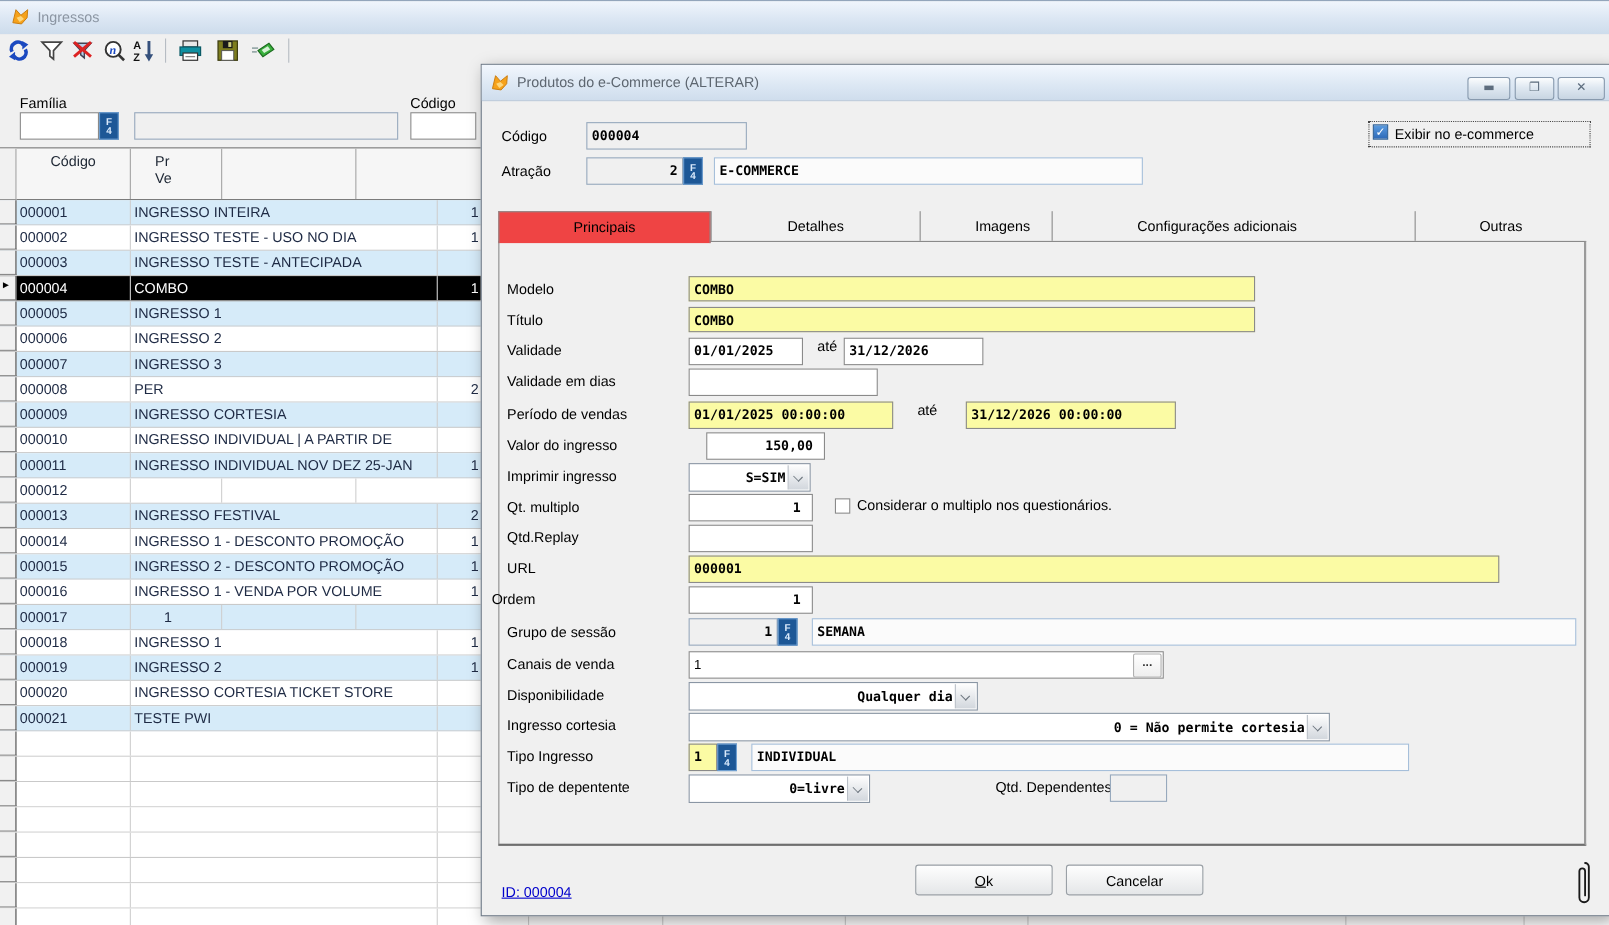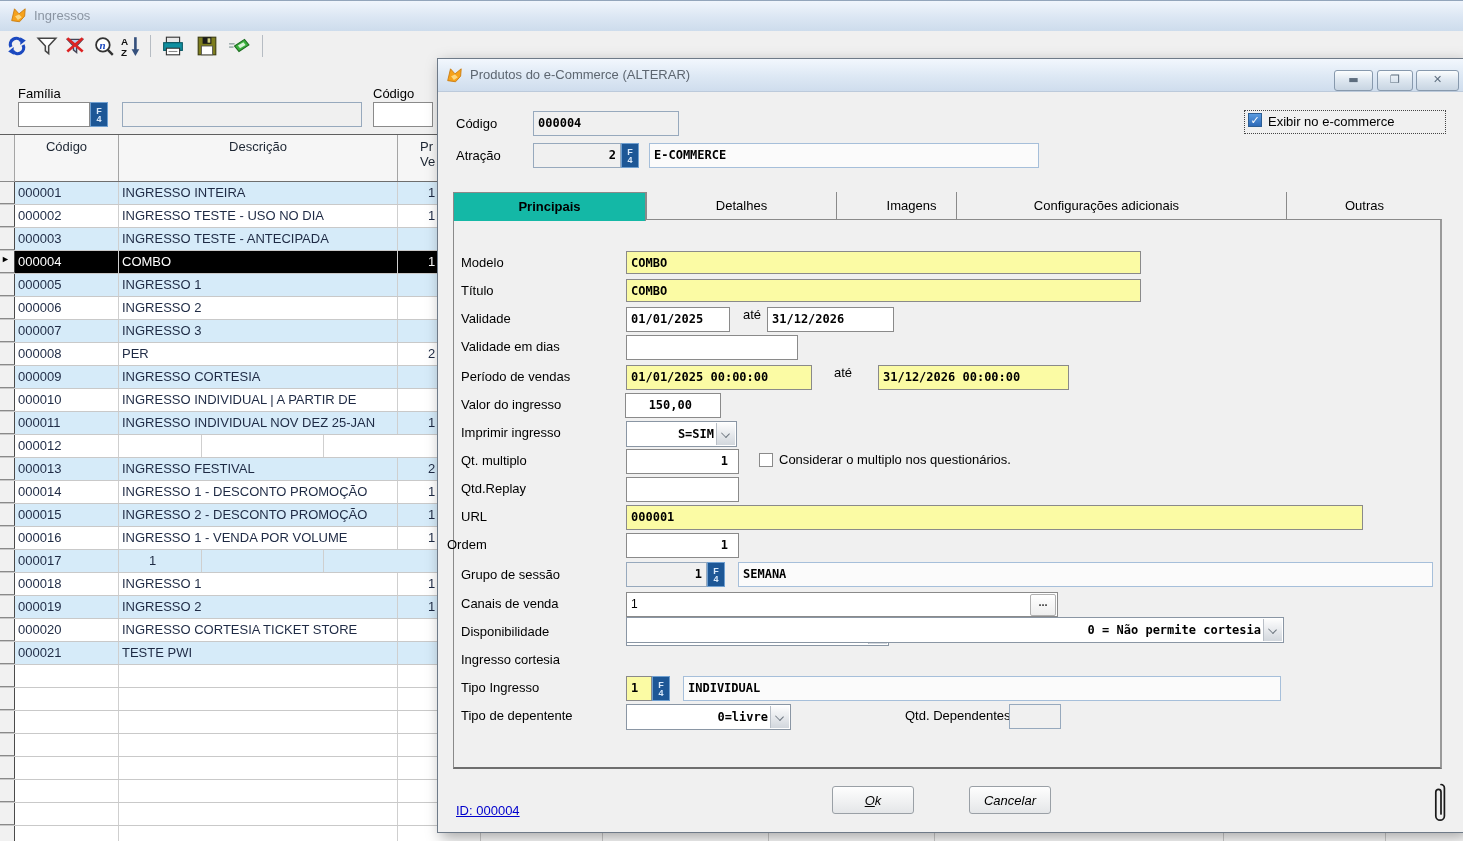--- a/index.html
+++ b/index.html
@@ -50,27 +50,27 @@
   #dialog{position:absolute;left:437px;top:58px;width:1025px;height:773px;background:#f0f0f0;
     border:1px solid #6e7a88;box-shadow:4px 5px 14px rgba(0,0,0,.35);}
   #dlg-title{position:absolute;left:0;top:0;right:0;height:32px;
     background:linear-gradient(#f2f7fd,#dde8f4 55%,#cfdded);border-bottom:1px solid #bccadb;}
   #dlg-title .ttext{position:absolute;left:32px;top:8px;color:#5d6670;font-size:13px;}
   .winbtn{position:absolute;top:11px;height:21px;box-sizing:border-box;border:1px solid #8799ad;border-radius:3px;
     background:linear-gradient(#fbfdfe,#dfe8f1 45%,#c8d5e2);}
   .winbtn .gl{position:absolute;left:0;right:0;top:2px;text-align:center;color:#5d6d7e;font:bold 11px "DejaVu Sans",sans-serif;}
   .tab{position:absolute;top:0;height:27px;box-sizing:border-box;text-align:center;padding-top:6px;cursor:pointer;border-left:1px solid #8a8a8a;}
   .tab.first{border-left:none;}
-  .tab.active{background:#14b8a6;border:1px solid #8a8a8a;border-bottom:none;height:29px;z-index:3;font-weight:bold;}
+  .tab.active{background:#ef4444;border:1px solid #8a8a8a;border-bottom:none;height:29px;z-index:3;}
   #tabbox{position:absolute;left:15px;top:160px;width:989px;height:550px;box-sizing:border-box;
     border:1px solid #8a8a8a;border-bottom:2px solid #6e6e6e;border-right:2px solid #9a9a9a;background:#f0f0f0;}
   .dots{position:absolute;box-sizing:border-box;width:26px;height:22px;border:1px solid #b0b0b0;border-radius:2px;
     background:linear-gradient(#fff,#eee);text-align:center;font:bold 11px/14px "Liberation Sans",sans-serif;color:#333;cursor:pointer;}
-  .pbtn{position:absolute;box-sizing:border-box;width:82px;height:28px;border:1px solid #9aa0a6;border-radius:3px;
-    background:linear-gradient(#fefefe,#f0f1f2 55%,#e4e6e8);text-align:center;padding-top:6px;cursor:pointer;font-style:italic;}
+  .pbtn{position:absolute;box-sizing:border-box;width:125px;height:28px;border:1px solid #9aa0a6;border-radius:3px;
+    background:linear-gradient(#fefefe,#f0f1f2 55%,#e4e6e8);text-align:center;padding-top:6px;cursor:pointer;}
   .pbtn.ok::first-letter{text-decoration:underline;}
   a.idlink{color:#0000cc;text-decoration:underline;font-size:13px;}
   .focusrect{position:absolute;border:1px dotted #444;}
 </style>
 </head>
 <body>
 
 <div id="screen">
 
   <div class="titlebar">
@@ -135,21 +135,20 @@
       <span>4</span>
     </div>
   <div class="fld ro" style="left:122px;top:102px;width:240px"></div>
   <span class="lbl" style="left:373px;top:86px">Código</span>
   <div class="fld" style="left:373px;top:102px;width:60px"></div>
 
   <div id="grid">
     <div class="g-head">
       <div class="hc g-gut" style="height:47px"></div>
       <div class="hc w-code">Código</div>
-      <div class="hc w-desc">Descrição</div>
       <div class="hc w-price" style="text-align:left;padding-left:22px">
         <div>Pr</div>
           <div>Ve</div>
       </div>
       <div class="hc w-x4"></div>
         <div class="hc w-x5"></div>
       <div class="hc w-x6"></div>
         <div class="hc w-x7"></div>
       <div class="hc w-x8"></div>
         <div class="hc w-x9"></div>
@@ -559,21 +558,21 @@
 
     <span class="lbl" style="left:23px;top:280px">Validade em dias</span>
     <div class="fld" style="left:188px;top:276px;width:172px"></div>
 
     <span class="lbl" style="left:23px;top:310px">Período de vendas</span>
     <div class="fld yellow" style="left:188px;top:306px;width:186px">01/01/2025 00:00:00</div>
     <span class="lbl" style="left:396px;top:306px">até</span>
     <div class="fld yellow" style="left:440px;top:306px;width:191px">31/12/2026 00:00:00</div>
 
     <span class="lbl" style="left:23px;top:338px">Valor do ingresso</span>
-    <div class="fld num" style="left:187px;top:334px;width:96px;padding-right:28px">150,00</div>
+    <div class="fld num" style="left:204px;top:334px;width:108px;padding-right:10px">150,00</div>
 
     <span class="lbl" style="left:23px;top:366px">Imprimir ingresso</span>
     <div class="combo" style="left:188px;top:362px;width:111px">
       <span class="val">S=SIM</span>
         <span class="cbtn"></span>
     </div>
 
     <span class="lbl" style="left:23px;top:394px">Qt. multiplo</span>
     <div class="fld num" style="left:188px;top:390px;width:113px;padding-right:10px">1</div>
     <div class="chk" style="left:321px;top:394px"></div>
@@ -600,21 +599,21 @@
     <div class="fld" style="left:188px;top:533px;width:432px;font-weight:normal;font-family:'Liberation Sans',sans-serif">1</div>
     <div class="dots" style="left:592px;top:535px">...</div>
 
     <span class="lbl" style="left:23px;top:565px">Disponibilidade</span>
     <div class="combo" style="left:188px;top:561px;width:263px">
       <span class="val">Qualquer dia</span>
         <span class="cbtn"></span>
     </div>
 
     <span class="lbl" style="left:23px;top:593px">Ingresso cortesia</span>
-    <div class="combo" style="left:188px;top:558px;width:658px">
+    <div class="combo" style="left:188px;top:589px;width:583px">
       <span class="val">0 = Não permite cortesia</span>
         <span class="cbtn"></span>
     </div>
 
     <span class="lbl" style="left:23px;top:621px">Tipo Ingresso</span>
     <div class="fld yellow" style="left:188px;top:617px;width:26px">1</div>
     <div class="f4" style="left:214px;top:617px;height:25px">
         <span>F</span>
         <span>4</span>
       </div>

